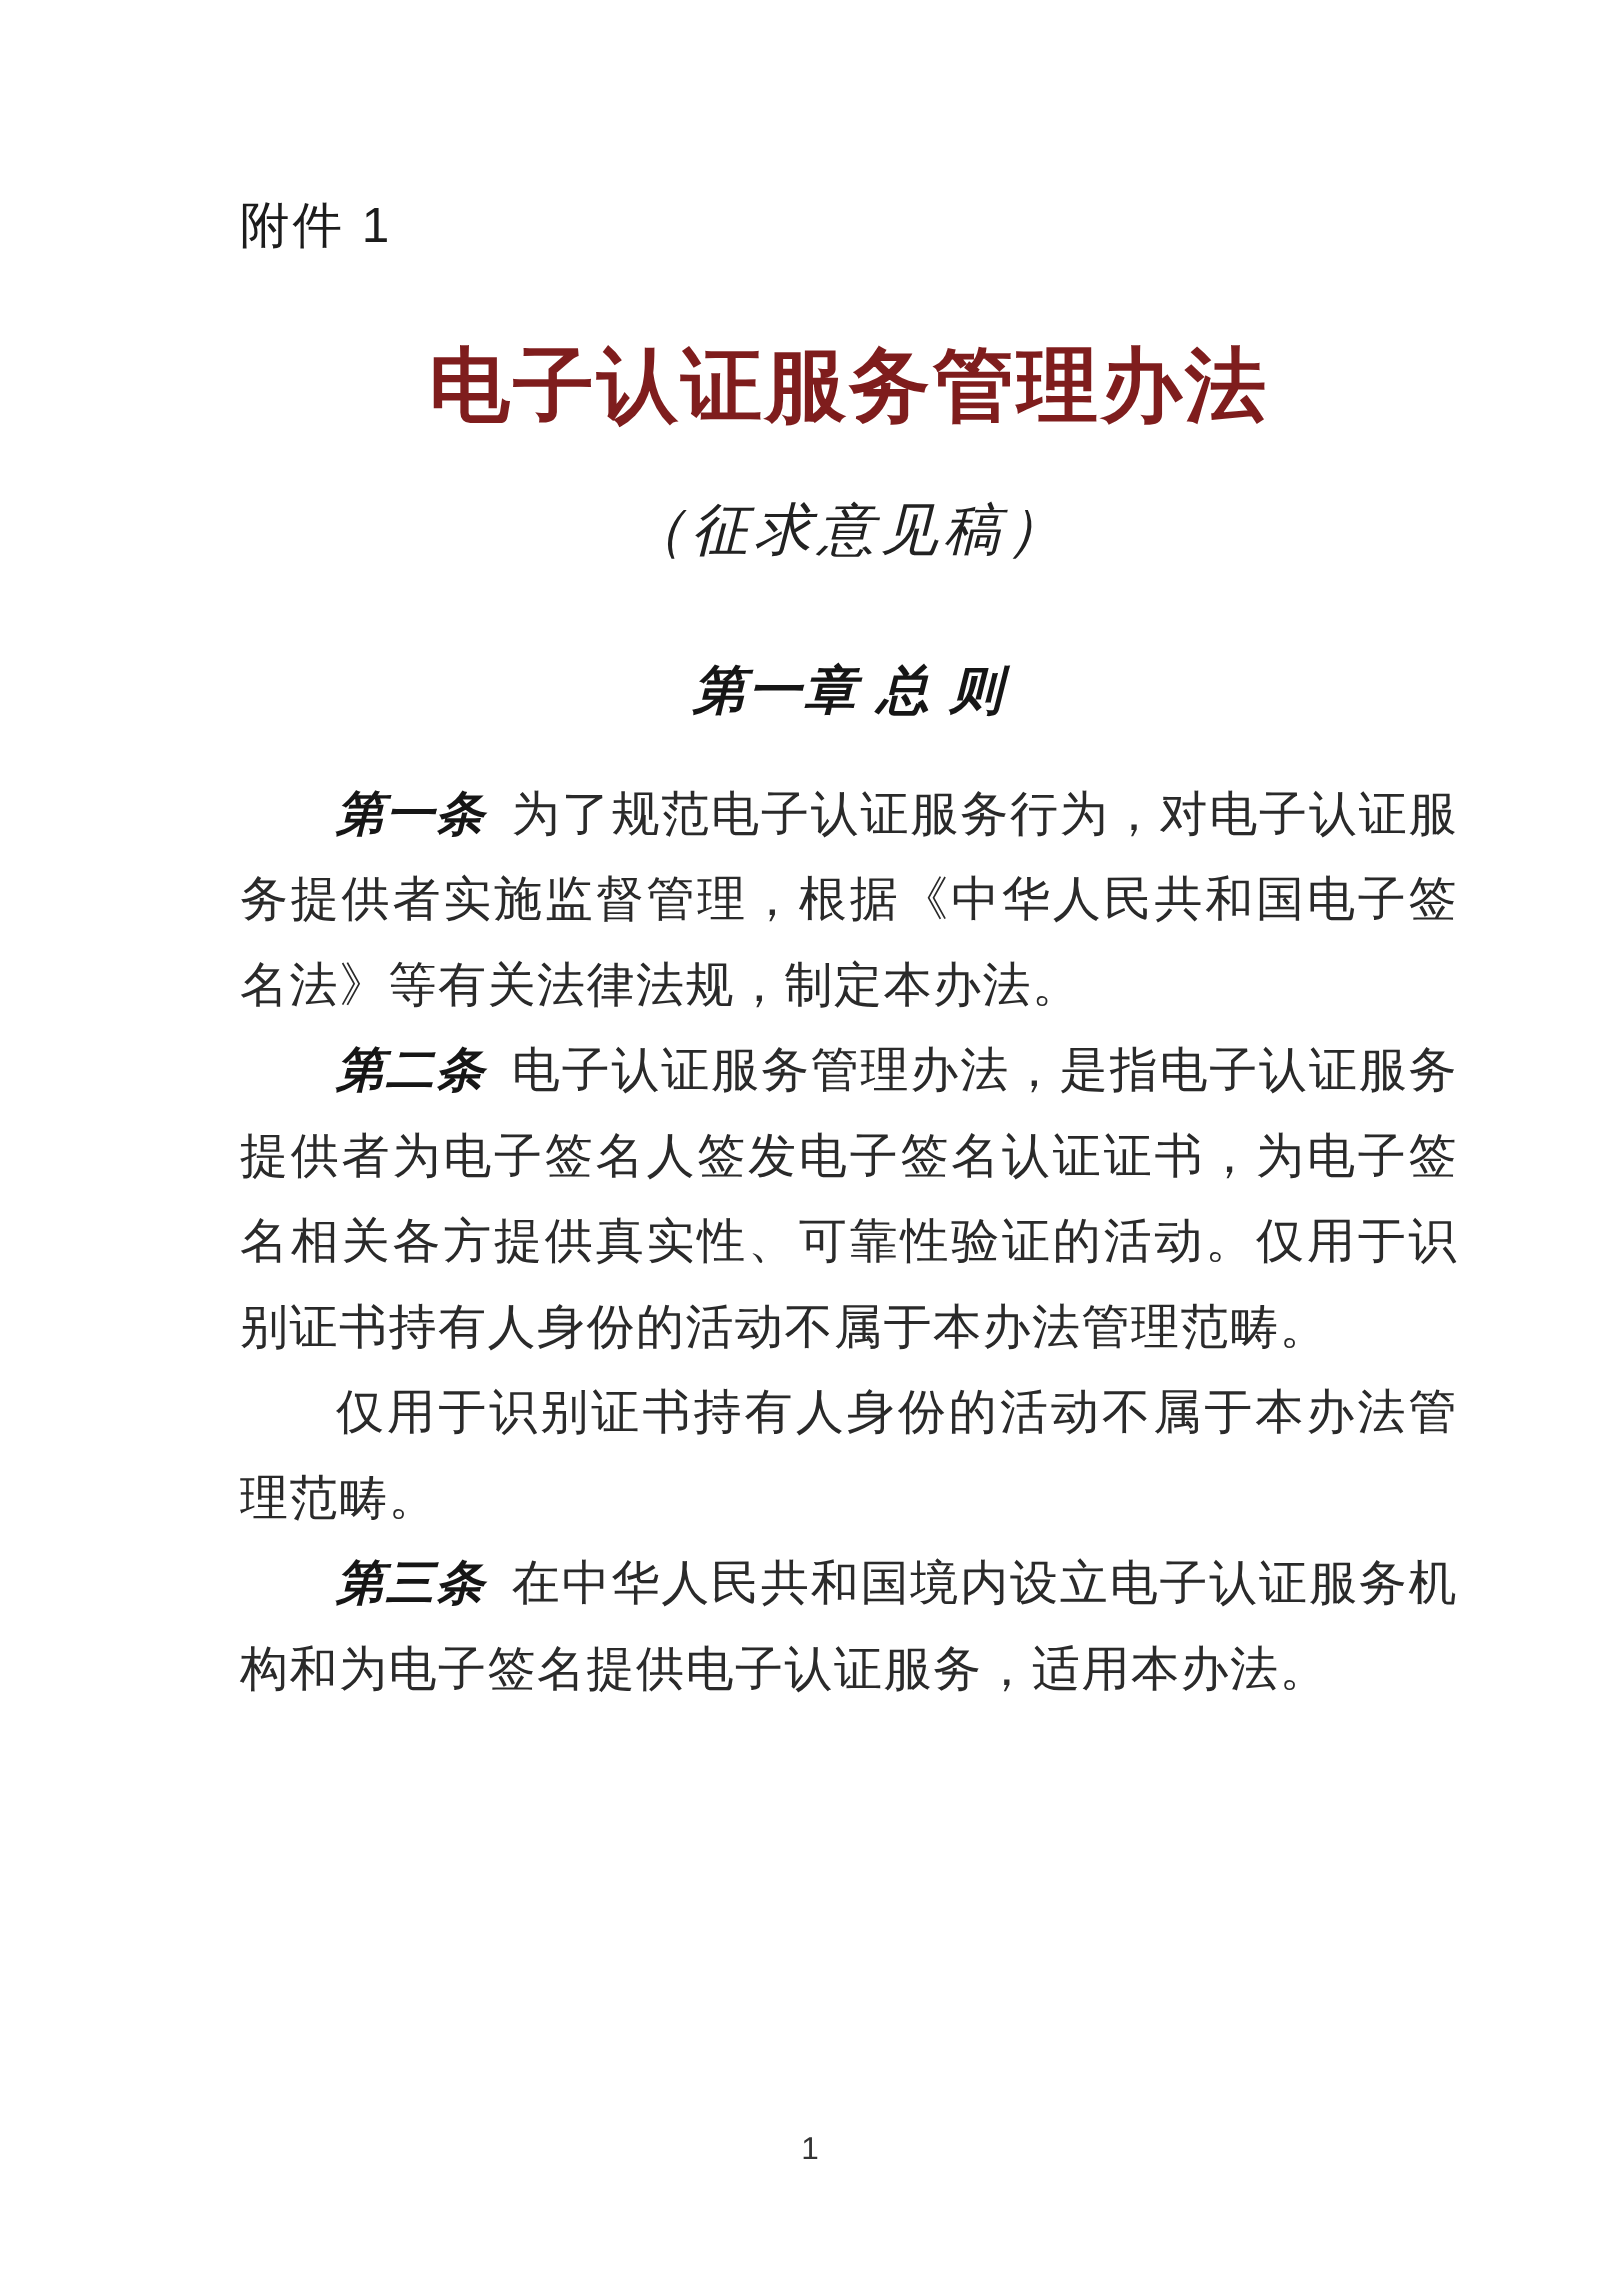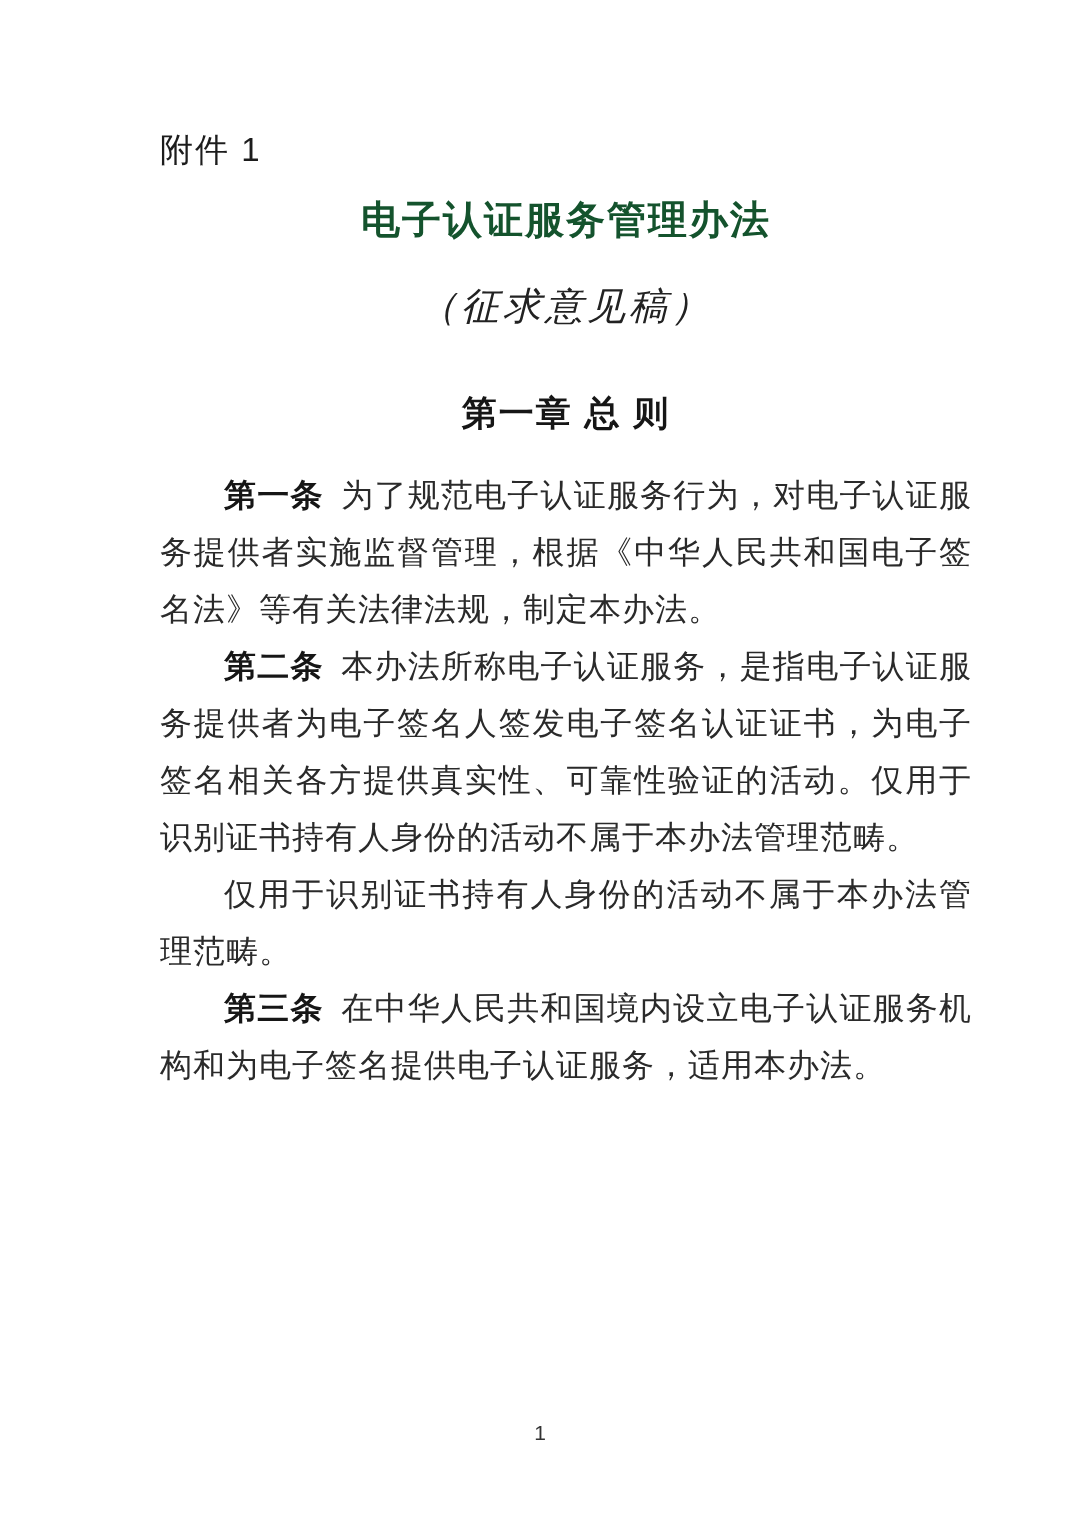--- a/index.html
+++ b/index.html
@@ -20,62 +20,64 @@
     padding: 0 108px 0 160px;
   }
   .attachment {
     padding-top: 128px;
     font-size: 33px;
     font-family: "Liberation Sans", sans-serif;
     color: #1c1c1c;
     letter-spacing: 2px;
   }
   .doc-title {
-    margin-top: 20px;
+    margin-top: 48px;
     text-align: center;
-    font-size: 39px;
+    font-size: 54px;
     font-weight: bold;
     letter-spacing: 2px;
-    color: #14532d;
+    color: #7f1d1d;
     font-family: "Liberation Serif", serif;
   }
   .doc-subtitle {
     margin-top: 34px;
     text-align: center;
     font-size: 38px;
     font-style: italic;
     letter-spacing: 4px;
     color: #222222;
   }
   .chapter-heading {
     margin-top: 58px;
     text-align: center;
     font-size: 35px;
     font-weight: bold;
     font-family: "Liberation Sans", sans-serif;
     color: #161616;
     letter-spacing: 2px;
+    font-style: italic;
   }
   .body-text {
     margin-top: 30px;
   }
   .body-text p {
     margin: 0;
     font-size: 32px;
     line-height: 57px;
     text-indent: 2em;
     text-align: justify;
     color: #2a2a2a;
     letter-spacing: 1px;
   }
   .article-label {
     font-weight: bold;
     font-family: "Liberation Sans", sans-serif;
     color: #161616;
     margin-right: 0.55em;
+    font-style: italic;
   }
   .page-number {
     position: absolute;
     bottom: 82px;
     left: 0;
     width: 100%;
     text-align: center;
     font-size: 21px;
     color: #333333;
     font-family: "Liberation Sans", sans-serif;
@@ -92,21 +94,21 @@
     <div class="doc-title">电子认证服务管理办法</div>
 
     <div class="doc-subtitle">（征求意见稿）</div>
 
     <div class="chapter-heading">第一章 总 则</div>
 
     <div class="body-text">
 
       <p><span class="article-label">第一条</span><span>为了规范电子认证服务行为，对电子认证服务提供者实施监督管理，根据《中华人民共和国电子签名法》等有关法律法规，制定本办法。</span></p>
 
-      <p><span class="article-label">第二条</span><span>本办法所称电子认证服务，是指电子认证服务提供者为电子签名人签发电子签名认证证书，为电子签名相关各方提供真实性、可靠性验证的活动。仅用于识别证书持有人身份的活动不属于本办法管理范畴。</span></p>
+      <p><span class="article-label">第二条</span><span>电子认证服务管理办法，是指电子认证服务提供者为电子签名人签发电子签名认证证书，为电子签名相关各方提供真实性、可靠性验证的活动。仅用于识别证书持有人身份的活动不属于本办法管理范畴。</span></p>
 
 
       <p><span>仅用于识别证书持有人身份的活动不属于本办法管理范畴。</span></p>
 
       <p><span class="article-label">第三条</span><span>在中华人民共和国境内设立电子认证服务机构和为电子签名提供电子认证服务，适用本办法。</span></p>
 
     </div>
   </div>
 
   <div class="page-number">1</div>

